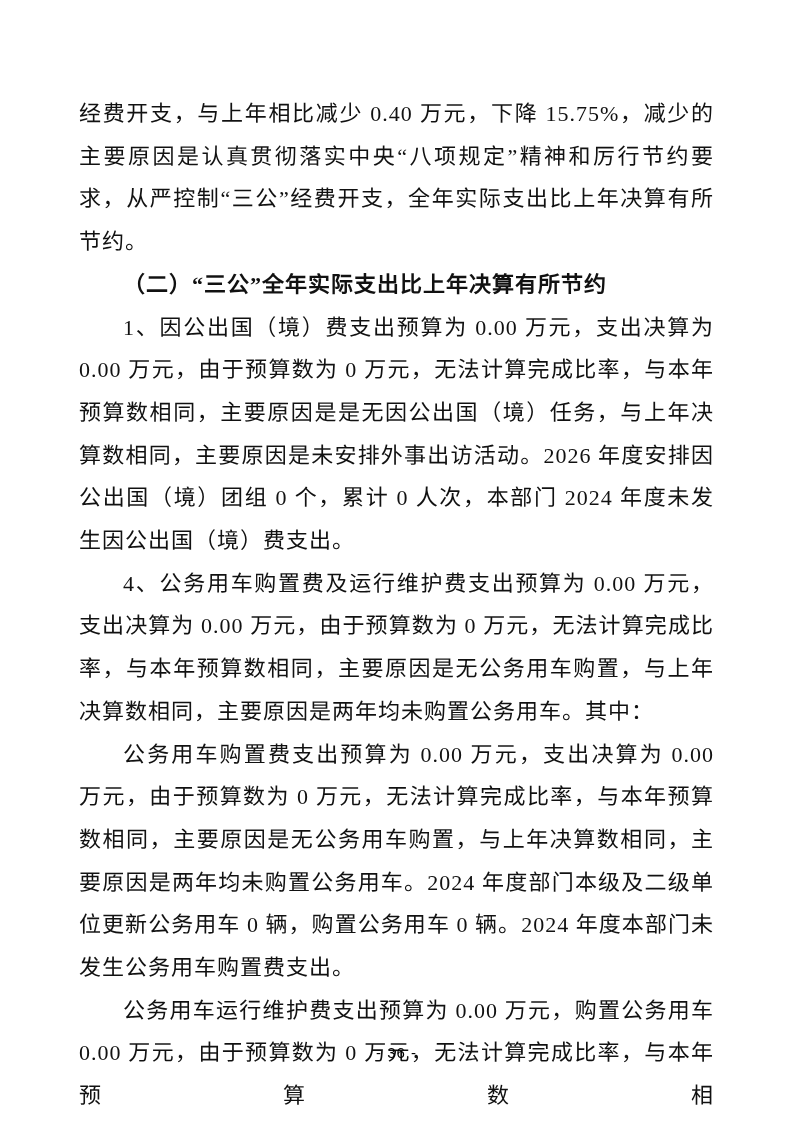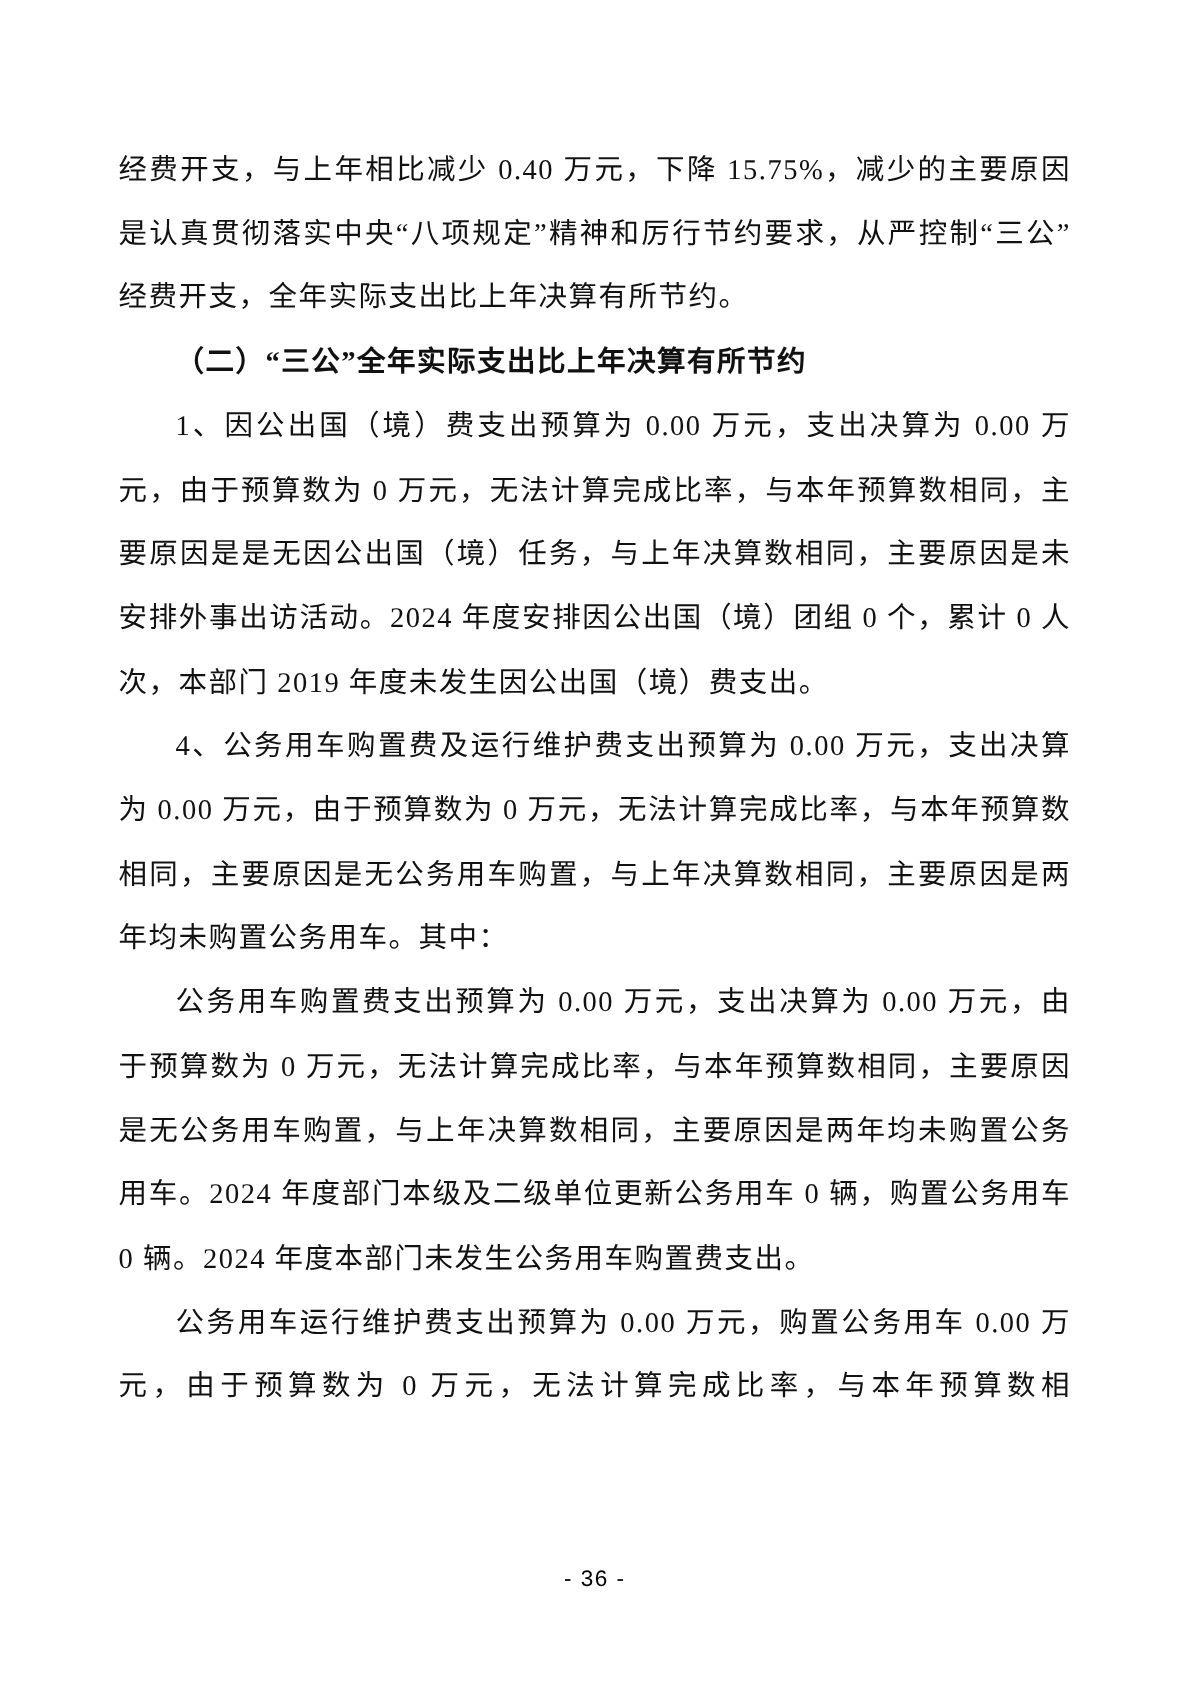--- a/index.html
+++ b/index.html
@@ -18,21 +18,21 @@
     color: #111111;
   }
   .content {
     position: absolute;
     left: 79px;
     right: 79px;
     top: 93px;
   }
   .content p {
     margin: 0;
-    font-size: 19px;
+    font-size: 22px;
     line-height: 42.7px;
     letter-spacing: 1px;
     text-align: justify;
     text-justify: inter-ideograph;
     word-break: break-all;
   }
   .content p.indent {
     text-indent: 2em;
   }
   .content p.heading {
@@ -54,19 +54,19 @@
     letter-spacing: 1px;
   }
 </style>
 </head>
 <body>
 
 <div class="page">
   <div class="content">
     <p>经费开支，与上年相比减少 0.40 万元，下降 15.75%，减少的主要原因是认真贯彻落实中央“八项规定”精神和厉行节约要求，从严控制“三公”经费开支，全年实际支出比上年决算有所节约。</p>
     <p class="heading">（二）“三公”全年实际支出比上年决算有所节约</p>
-    <p class="indent">1、因公出国（境）费支出预算为 0.00 万元，支出决算为 0.00 万元，由于预算数为 0 万元，无法计算完成比率，与本年预算数相同，主要原因是是无因公出国（境）任务，与上年决算数相同，主要原因是未安排外事出访活动。2024 年度安排因公出国（境）团组 0 个，累计 0 人次，本部门 2019 年度未发生因公出国（境）费支出。</p>
+    <p class="indent">1、因公出国（境）费支出预算为 0.00 万元，支出决算为 0.00 万元，由于预算数为 0 万元，无法计算完成比率，与本年预算数相同，主要原因是是无因公出国（境）任务，与上年决算数相同，主要原因是未安排外事出访活动。2026 年度安排因公出国（境）团组 0 个，累计 0 人次，本部门 2024 年度未发生因公出国（境）费支出。</p>
     <p class="indent">4、公务用车购置费及运行维护费支出预算为 0.00 万元，支出决算为 0.00 万元，由于预算数为 0 万元，无法计算完成比率，与本年预算数相同，主要原因是无公务用车购置，与上年决算数相同，主要原因是两年均未购置公务用车。其中：</p>
     <p class="indent">公务用车购置费支出预算为 0.00 万元，支出决算为 0.00 万元，由于预算数为 0 万元，无法计算完成比率，与本年预算数相同，主要原因是无公务用车购置，与上年决算数相同，主要原因是两年均未购置公务用车。2024 年度部门本级及二级单位更新公务用车 0 辆，购置公务用车 0 辆。2024 年度本部门未发生公务用车购置费支出。</p>
     <p class="indent truncated">公务用车运行维护费支出预算为 0.00 万元，购置公务用车 0.00 万元，由于预算数为 0 万元，无法计算完成比率，与本年预算数相</p>
   </div>
   <div class="page-number">- 36 -</div>
 </div>
 
 </body></html>

